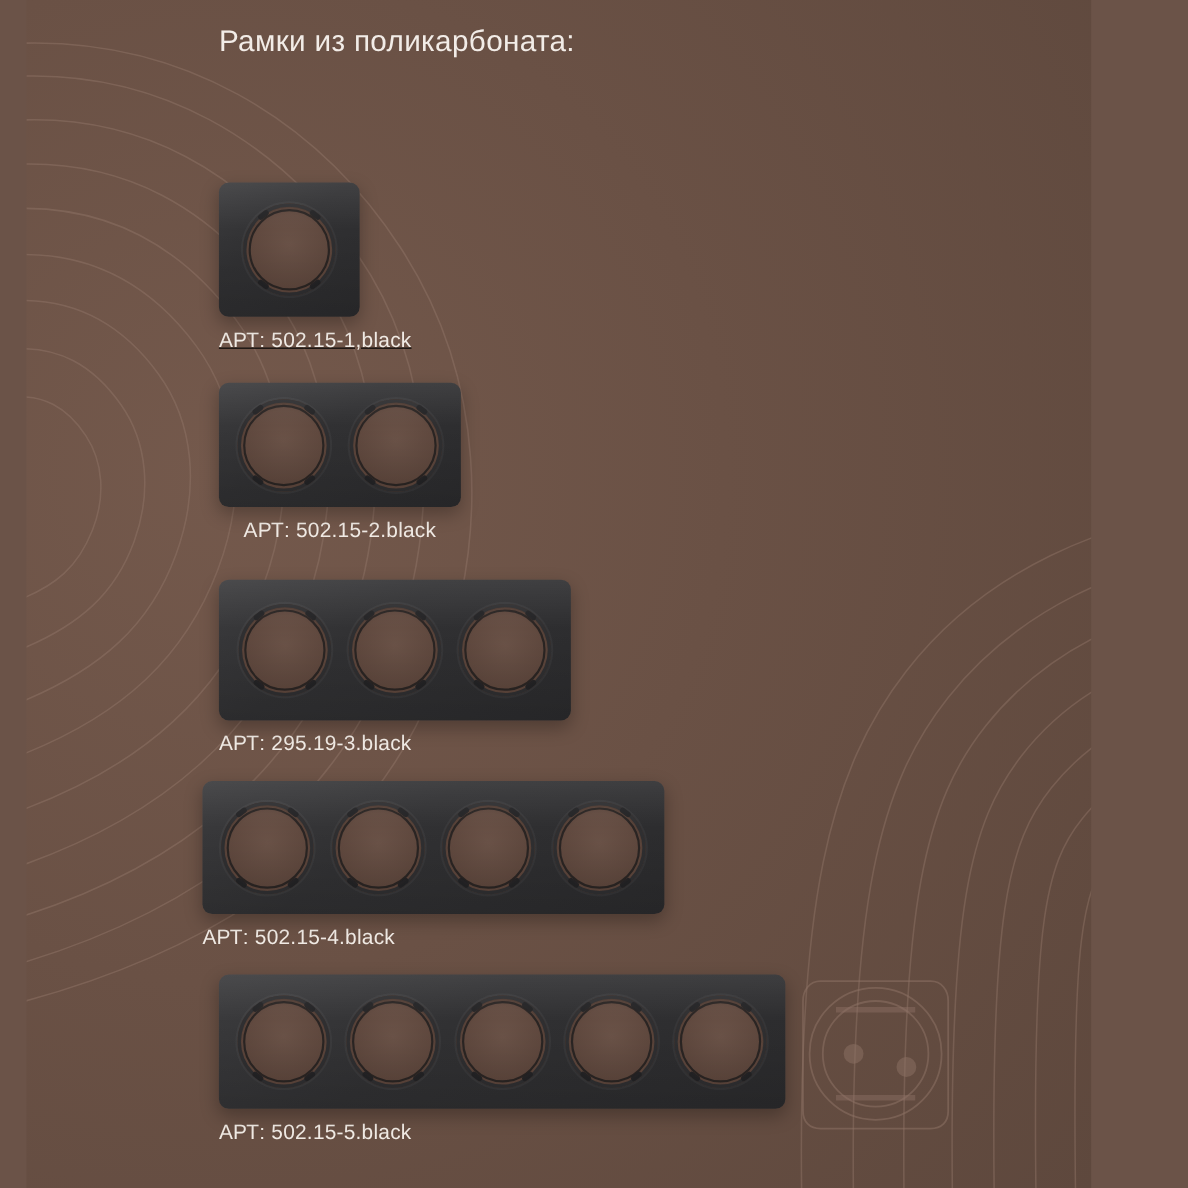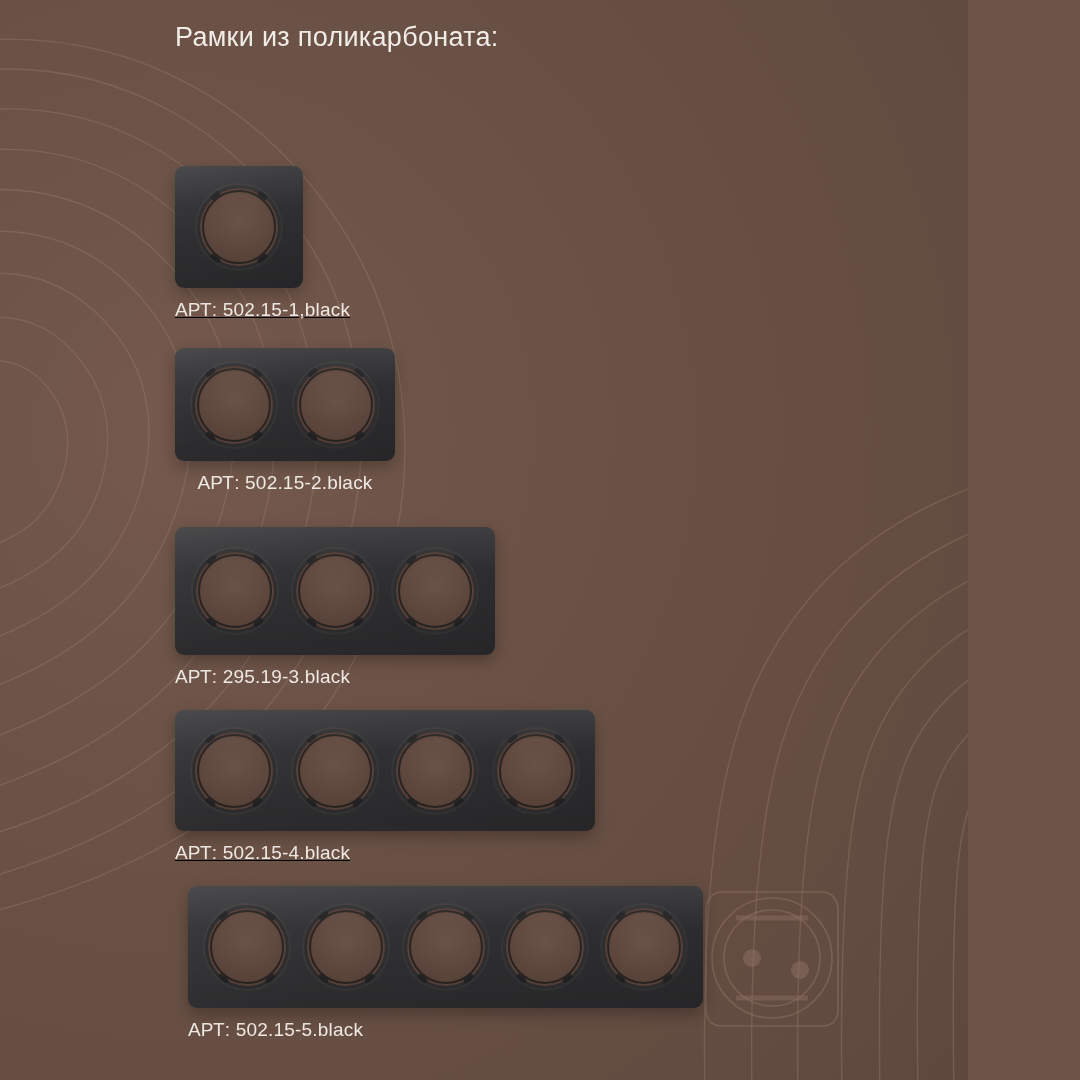--- a/index.html
+++ b/index.html
@@ -13,20 +13,21 @@
     font-family: "Liberation Sans", sans-serif;
     background: #6b5348;
   }
 
   .page {
     position: relative;
     width: 968px;
     height: 1080px;
     background: radial-gradient(circle at 18% 40%, #74594c 0%, #6a5145 45%, #5e483d 100%);
     overflow: hidden;
+    margin-left: 24px;
   }
 
   
   .topo {
     position: absolute;
     inset: 0;
     pointer-events: none;
   }
   .topo svg {
     display: block;
@@ -214,21 +215,21 @@
           <div class="ring"></div>
           <div class="clip tl"></div>
           <div class="clip tr"></div>
           <div class="clip bl"></div>
           <div class="clip br"></div>
         </div>
       </div>
       <div class="caption">АРТ: 295.19-3.black</div>
     </div>
 
-    <div class="item" style="left:175px; top:710px;text-decoration:underline;">
+    <div class="item" style="left:160px; top:710px;">
       <div class="frame" style="width:420px; height:121px; padding:0 17px;">
         <div class="hole" style="width:84px; height:84px;">
           <div class="ring"></div>
           <div class="clip tl"></div>
           <div class="clip tr"></div>
           <div class="clip bl"></div>
           <div class="clip br"></div>
         </div>
         <div class="hole" style="width:84px; height:84px;">
           <div class="ring"></div>
@@ -248,21 +249,21 @@
           <div class="ring"></div>
           <div class="clip tl"></div>
           <div class="clip tr"></div>
           <div class="clip bl"></div>
           <div class="clip br"></div>
         </div>
       </div>
       <div class="caption">АРТ: 502.15-4.black</div>
     </div>
 
-    <div class="item" style="left:188px; top:886px;">
+    <div class="item" style="left:175px; top:886px;">
       <div class="frame" style="width:515px; height:122px; padding:0 17px;">
         <div class="hole" style="width:84px; height:84px;">
           <div class="ring"></div>
           <div class="clip tl"></div>
           <div class="clip tr"></div>
           <div class="clip bl"></div>
           <div class="clip br"></div>
         </div>
         <div class="hole" style="width:84px; height:84px;">
           <div class="ring"></div>

